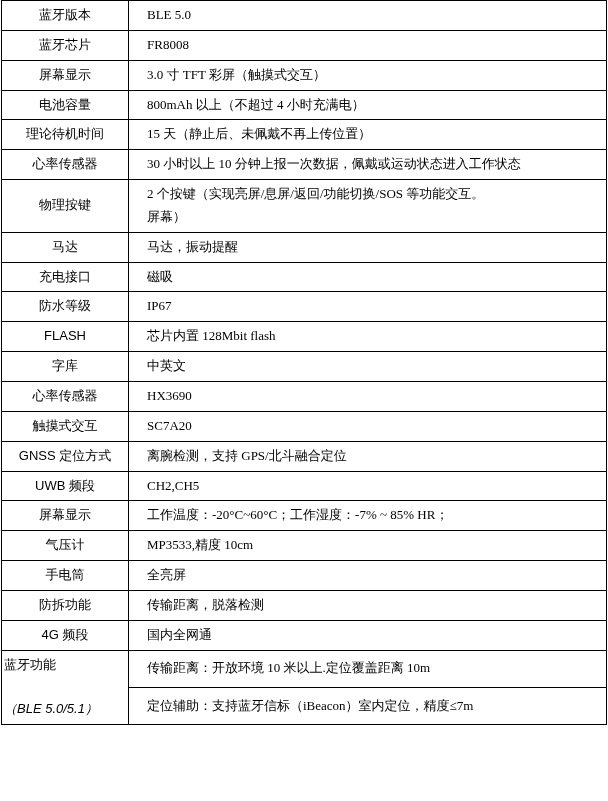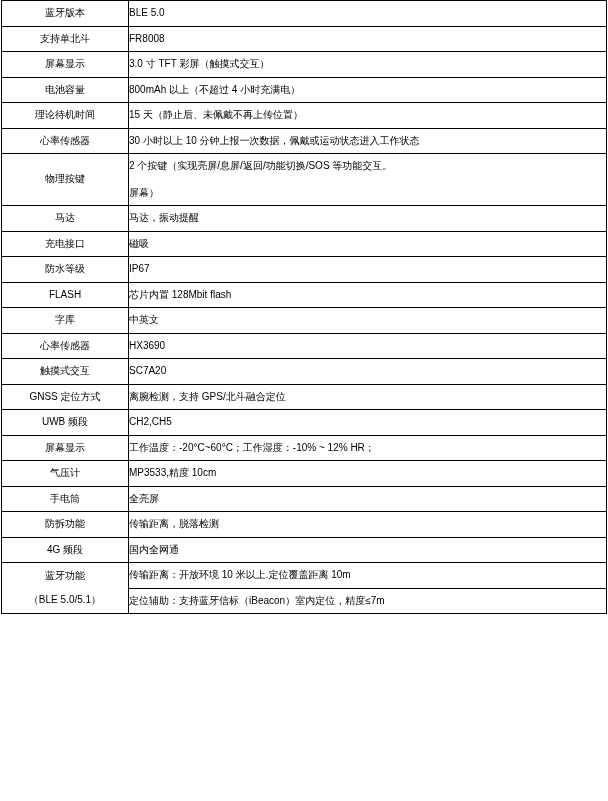--- a/index.html
+++ b/index.html
@@ -15,54 +15,55 @@
     overflow: hidden;
   }
   #spec-table {
     border-collapse: collapse;
     width: 606px;
     margin: 0 1px;
     table-layout: fixed;
   }
   #spec-table td {
     border: 1px solid #000000;
-    font-size: 10px;
+    font-size: 13px;
     line-height: 1.45;
     vertical-align: middle;
     padding: 5px 6px;
   }
   #spec-table td.label {
     width: 122px;
     text-align: center;
     padding: 5px 2px;
   }
   #spec-table td.value {
     text-align: left;
-    padding-left: 0;
+    padding-left: 18px;
+    font-family: Liberation Serif, serif;
   }
   .label-stack {
     display: block;
-    text-align: center;
+    text-align: left;
   }
   .label-stack .l1 { display: block; }
-  .label-stack .l2 { display: block; margin-top: 10px; }
+  .label-stack .l2 { display: block; margin-top: 26px; font-style: italic; }
   .multi-line .ml1 { display: block; }
-  .multi-line .ml2 { display: block; margin-top: 12px; }
+  .multi-line .ml2 { display: block; margin-top: 4px; }
 </style>
 </head>
 <body>
 
 <table id="spec-table">
   <tbody>
     <tr>
       <td class="label">蓝牙版本</td>
       <td class="value">BLE 5.0</td>
     </tr>
     <tr>
-      <td class="label">支持单北斗</td>
+      <td class="label">蓝牙芯片</td>
       <td class="value">FR8008</td>
     </tr>
     <tr>
       <td class="label">屏幕显示</td>
       <td class="value">3.0 寸 TFT 彩屏（触摸式交互）</td>
     </tr>
     <tr>
       <td class="label">电池容量</td>
       <td class="value">800mAh 以上（不超过 4 小时充满电）</td>
     </tr>
@@ -112,21 +113,21 @@
     <tr>
       <td class="label">GNSS 定位方式</td>
       <td class="value">离腕检测，支持 GPS/北斗融合定位</td>
     </tr>
     <tr>
       <td class="label">UWB 频段</td>
       <td class="value">CH2,CH5</td>
     </tr>
     <tr>
       <td class="label">屏幕显示</td>
-      <td class="value">工作温度：-20°C~60°C；工作湿度：-10% ~ 12% HR；</td>
+      <td class="value">工作温度：-20°C~60°C；工作湿度：-7% ~ 85% HR；</td>
     </tr>
     <tr>
       <td class="label">气压计</td>
       <td class="value">MP3533,精度 10cm</td>
     </tr>
     <tr>
       <td class="label">手电筒</td>
       <td class="value">全亮屏</td>
     </tr>
     <tr>

